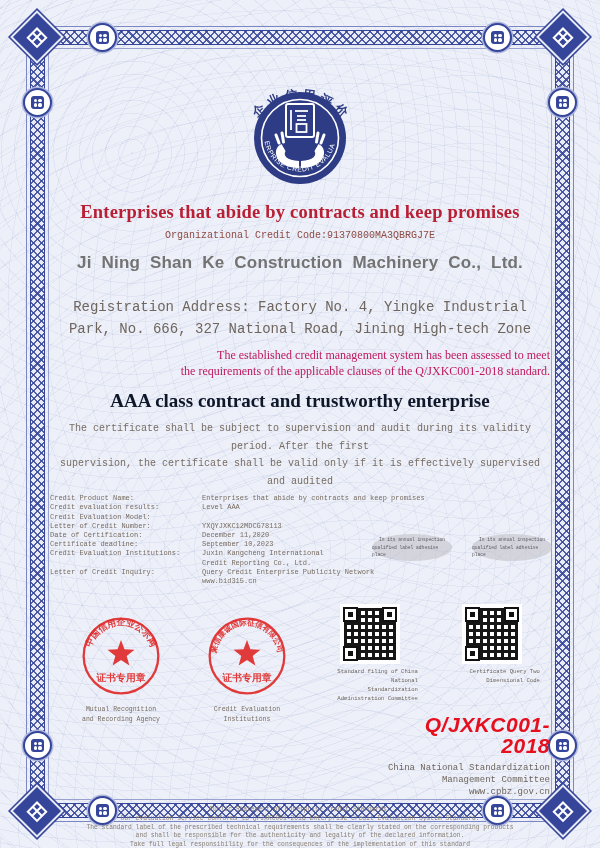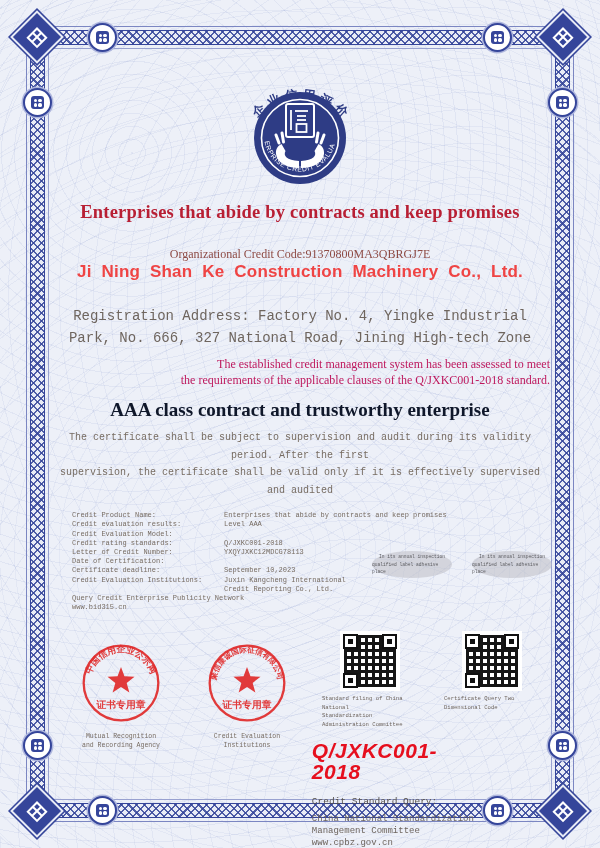--- a/index.html
+++ b/index.html
@@ -35,39 +35,39 @@
   .medallion .min{width:13px;height:13px;border-radius:3px;background:#35459a;display:grid;grid-template-columns:1fr 1fr;gap:1.5px;padding:2.5px;box-sizing:border-box;}
   .medallion .min i{background:#fff;border-radius:50%;display:block;}
   .m-t-l{left:88px;top:23px;} .m-t-r{right:88px;top:23px;}
   .m-b-l{left:88px;bottom:23px;} .m-b-r{right:88px;bottom:23px;}
   .m-l-t{left:23px;top:88px;} .m-l-b{left:23px;bottom:88px;}
   .m-r-t{right:23px;top:88px;} .m-r-b{right:23px;bottom:88px;}
   
   .content{position:absolute;left:50px;right:50px;top:48px;bottom:20px;text-align:center;}
   .badge-wrap{margin-top:12px;}
   .title{margin-top:10px;font-family:"Liberation Serif",serif;font-weight:bold;font-size:18.5px;color:#b81f34;letter-spacing:.2px;}
-  .orgline{margin-top:24px;font-family:Liberation Serif, serif;font-size:12px;color:#8d4a44;}
-  .company{font-size:17px;font-weight:bold;color:#ef4444;word-spacing:5px;letter-spacing:.2px;}
+  .orgline{margin-top:7px;font-family:Liberation Mono, monospace;font-size:10px;color:#8d4a44;}
+  .company{margin-top:12px;font-size:17px;font-weight:bold;color:#737373;word-spacing:5px;letter-spacing:.2px;}
   .address{margin-top:24px;font-family:"Liberation Mono",monospace;font-size:14px;line-height:1.55;color:#6e655e;}
   .assessment{margin-top:8px;font-family:"Liberation Serif",serif;font-size:12px;line-height:1.32;color:#be185d;text-align:right;}
   .aaa{margin-top:10px;font-family:"Liberation Serif",serif;font-weight:bold;font-size:19px;color:#0f172a;}
   .supervision{margin-top:8px;font-family:"Liberation Mono",monospace;font-size:10px;line-height:1.75;color:#776c62;}
-  .details{position:relative;margin-top:12px;text-align:left;padding-left:22px;
+  .details{position:relative;margin-top:4px;text-align:left;
     font-family:"Liberation Mono",monospace;font-size:7px;line-height:1.32;color:#776c62;}
   .drow{display:grid;grid-template-columns:152px 1fr;}
   .dval div{white-space:nowrap;}
   .oval{position:absolute;width:80px;height:27px;border-radius:50%;background:rgba(190,190,196,.55);
     display:flex;flex-direction:column;align-items:center;justify-content:center;
     font-size:4.6px;line-height:1.7;color:#5c5c60;}
   .oval.o1{left:322px;top:40px;} .oval.o2{left:422px;top:40px;}
   .bottom-row{display:flex;margin-top:14px;text-align:left;}
   .seals{width:256px;display:flex;gap:16px;padding-left:16px;padding-top:16px;}
   .seal-wrap{width:110px;text-align:center;}
   .seal-cap{margin-top:5px;font-family:"Liberation Mono",monospace;font-size:6.5px;line-height:1.5;color:#776c62;}
-  .qr-zone{width:248px;text-align:left;}
+  .qr-zone{width:248px;text-align:right;}
   .qr-row{display:flex;justify-content:center;gap:26px;margin-top:4px;}
   .qr-cell{width:96px;}
   .qr{position:relative;width:60px;height:60px;background:#fff;margin:0 auto;padding:3px;box-sizing:border-box;}
   .qr-noise{position:absolute;inset:4px;
     background-image:
       repeating-linear-gradient(0deg,#161616 0 3px,transparent 3px 7px),
       repeating-linear-gradient(90deg,#161616 0 3px,#ffffff 3px 7px);}
   .finder{position:absolute;width:15px;height:15px;background:#fff;border:2.5px solid #111;box-sizing:border-box;
     display:flex;align-items:center;justify-content:center;}
   .finder i{width:5px;height:5px;background:#111;display:block;}
@@ -260,48 +260,46 @@
       <div class="drow">
         <div>Credit evaluation results:</div>
         <div class="dval">
             <div>Level AAA</div>
           </div>
       </div>
       <div class="drow">
         <div>Credit Evaluation Model:</div>
       </div>
       <div class="drow">
-        <div>Credit rating standards:</div>
-        <div class="dval">
-            <div>Q/JXKC001-2018</div>
-          </div>
-      </div>
-      <div class="drow">
         <div>Letter of Credit Number:</div>
         <div class="dval">
             <div>YXQYJXKC12MDCG78113</div>
           </div>
       </div>
       <div class="drow">
         <div>Date of Certification:</div>
+        <div class="dval">
+            <div>December 11,2020</div>
+          </div>
       </div>
       <div class="drow">
         <div>Certificate deadline:</div>
         <div class="dval">
             <div>September 10,2023</div>
           </div>
       </div>
       <div class="drow">
         <div>Credit Evaluation Institutions:</div>
         <div class="dval">
           <div>Juxin Kangcheng International</div>
           <div>Credit Reporting Co., Ltd.</div>
         </div>
       </div>
       <div class="drow">
+        <div>Letter of Credit Inquiry:</div>
         <div class="dval">
           <div>Query Credit Enterprise Publicity Network</div>
           <div>www.bid315.cn</div>
         </div>
       </div>
       <div class="oval o1">
         <div>In its annual inspection</div>
         <div>qualified label adhesive place</div>
       </div>
       <div class="oval o2">
@@ -384,21 +382,20 @@
             <div class="qr-cap">
               <div>Certificate Query Two</div>
               <div>Dimensional Code</div>
             </div>
           </div>
         </div>
         <div class="std-code">
           <div>Q/JXKC001-</div>
           <div>2018</div>
         </div>
-        <div class="query-label">Credit Standard Query:</div>
         <div class="committee">
           <div>China National Standardization</div>
           <div>Management Committee</div>
           <div>www.cpbz.gov.cn</div>
         </div>
       </div>
     </div>
 
     <div class="footer">
       <div>Public Statement of Enterprise Credit Standards:</div>

